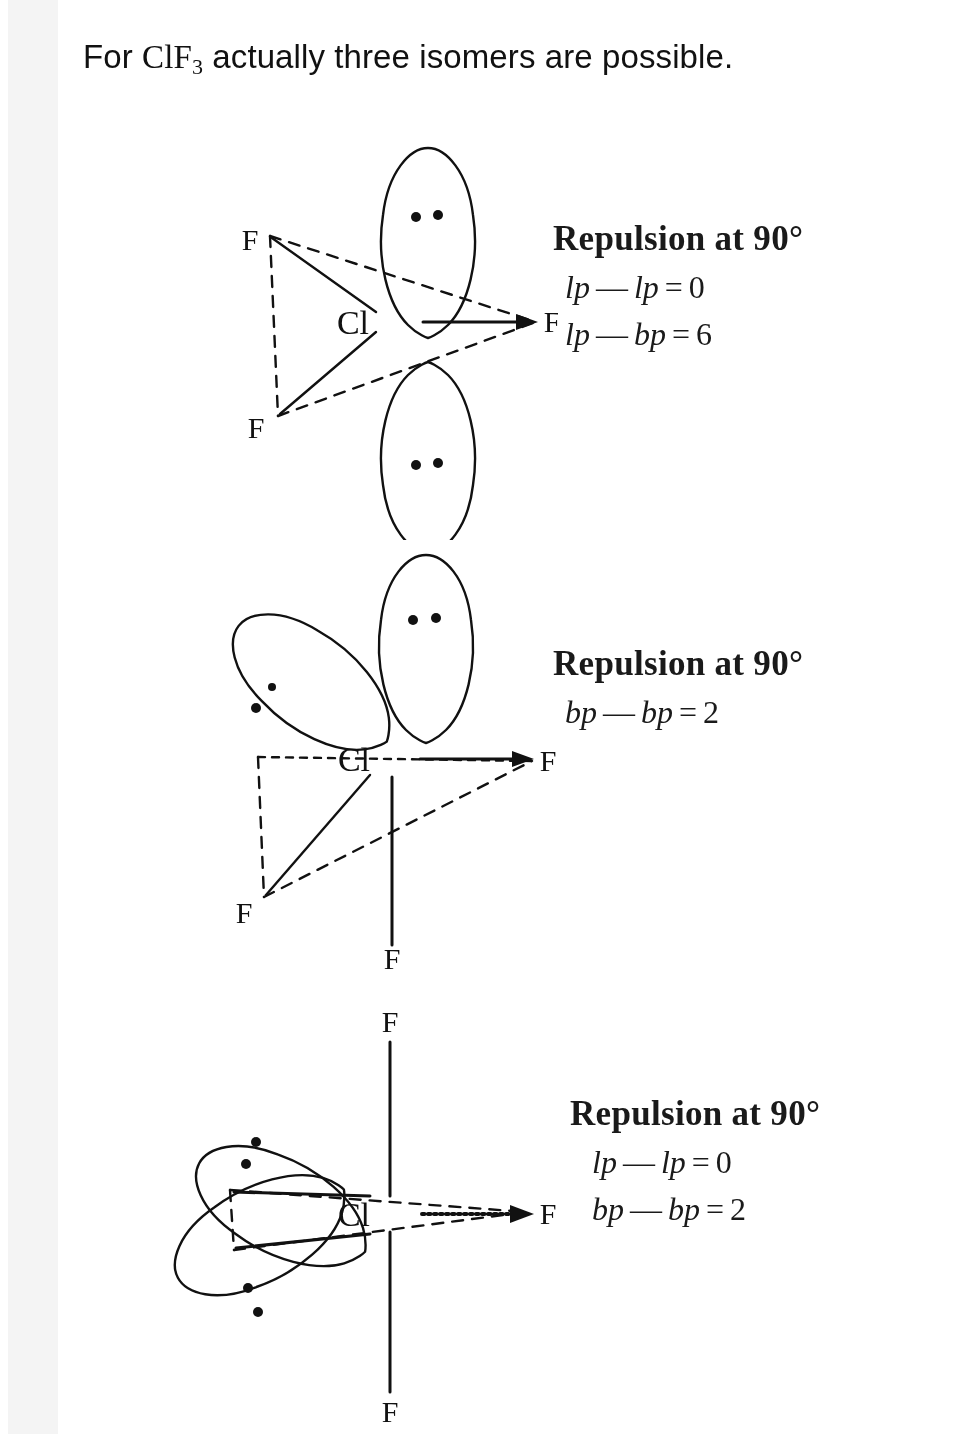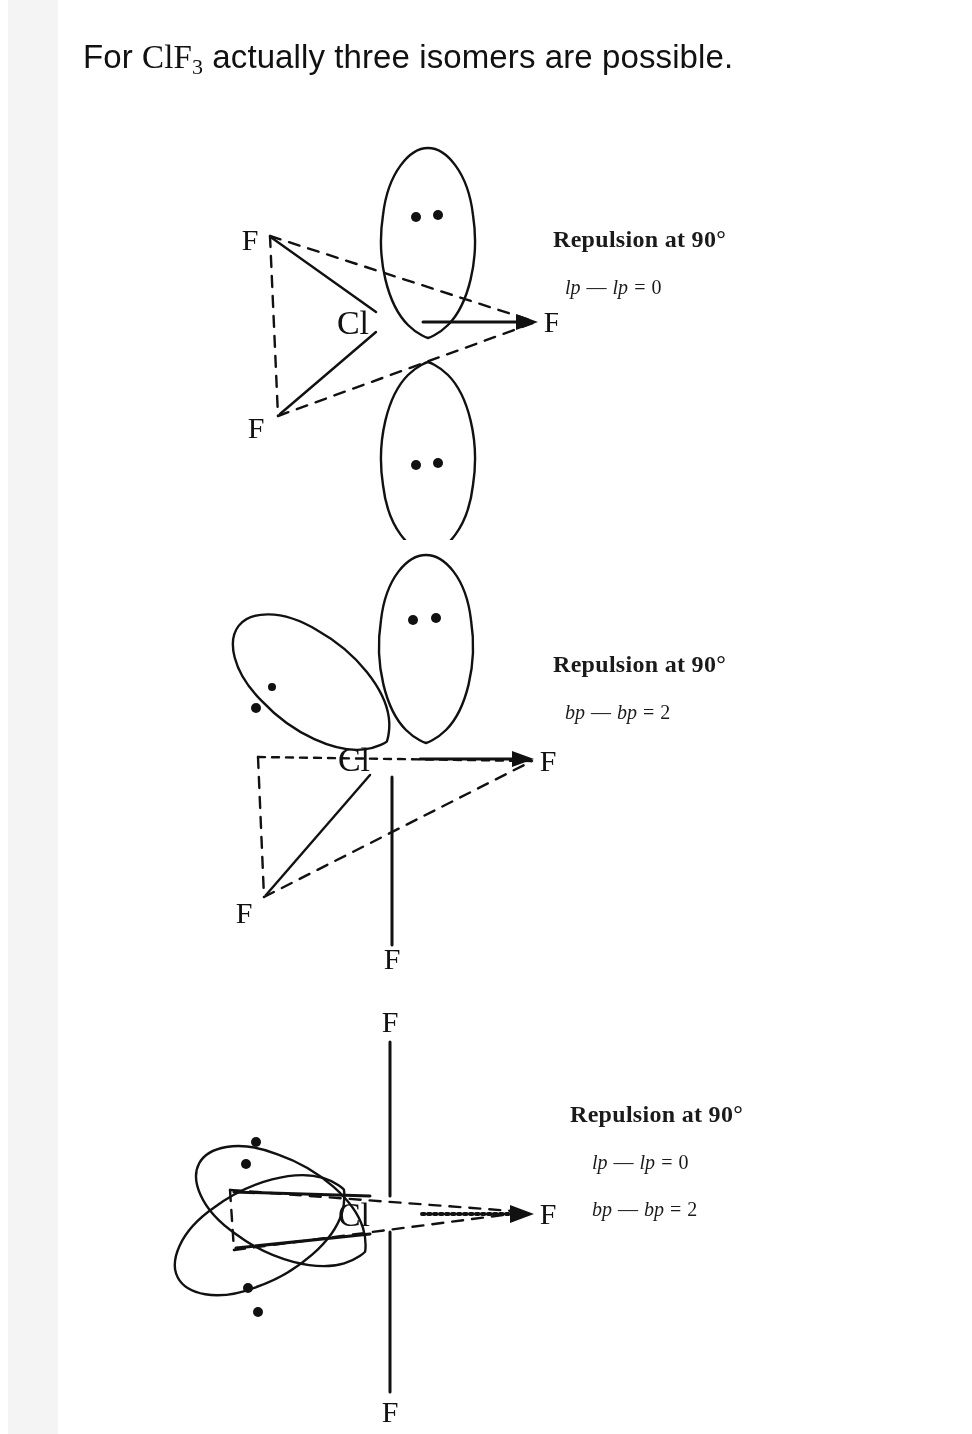--- a/index.html
+++ b/index.html
@@ -73,29 +73,29 @@
     position: absolute;
     left: 495px;
     font-family: "Liberation Serif", serif;
     color: #1a1a1a;
   }
   #rep-0 { top: 100px; }
   #rep-1 { top: 100px; }
   #rep-2 { top: 95px;  left: 512px; }
 
   .rep-head {
-    font-size: 24px;
+    font-size: 35px;
     font-weight: 700;
     letter-spacing: 0.3px;
     white-space: nowrap;
     line-height: 38px;
     margin-bottom: 6px;
   }
   .rep-line {
-    font-size: 20px;
+    font-size: 32px;
     font-style: italic;
     white-space: nowrap;
     line-height: 47px;
     padding-left: 12px;
   }
   #rep-2 .rep-line { padding-left: 22px; }
   .rep-line .op { font-style: normal; padding: 0 6px; }
   .rep-line .val { font-style: normal; }
 </style>
 </head>
@@ -147,20 +147,23 @@
         <text x="118" y="318" font-family="Liberation Serif, serif" font-size="30" fill="#111" text-anchor="middle">F</text>
         <text x="414" y="212" font-family="Liberation Serif, serif" font-size="30" fill="#111" text-anchor="middle">F</text>
       </svg>
     </div>
 
     <div class="repulsion" id="rep-0">
       <div class="rep-head">Repulsion at 90°</div>
       <div class="rep-line">
         <span>lp</span><span class="op">—</span><span>lp</span><span class="op">=</span><span class="val">0</span>
       </div>
+      <div class="rep-line">
+        <span>lp</span><span class="op">—</span><span>bp</span><span class="op">=</span><span class="val">6</span>
+      </div>
     </div>
   </div>
 
   <div class="isomer" id="isomer-1">
 
     <div class="diagram">
       <svg width="420" height="430" viewBox="0 0 420 430" xmlns="http://www.w3.org/2000/svg">
         <g stroke="#111" fill="none" stroke-width="2.4" stroke-linecap="round">
 
           <path d="M 268 185 C 248 165 236 120 243 75 C 248 32 270 10 288 10 C 306 10 328 32 333 75 C 340 120 328 165 308 185 C 298 195 288 198 288 198 C 288 198 278 195 268 185 Z"></path>

